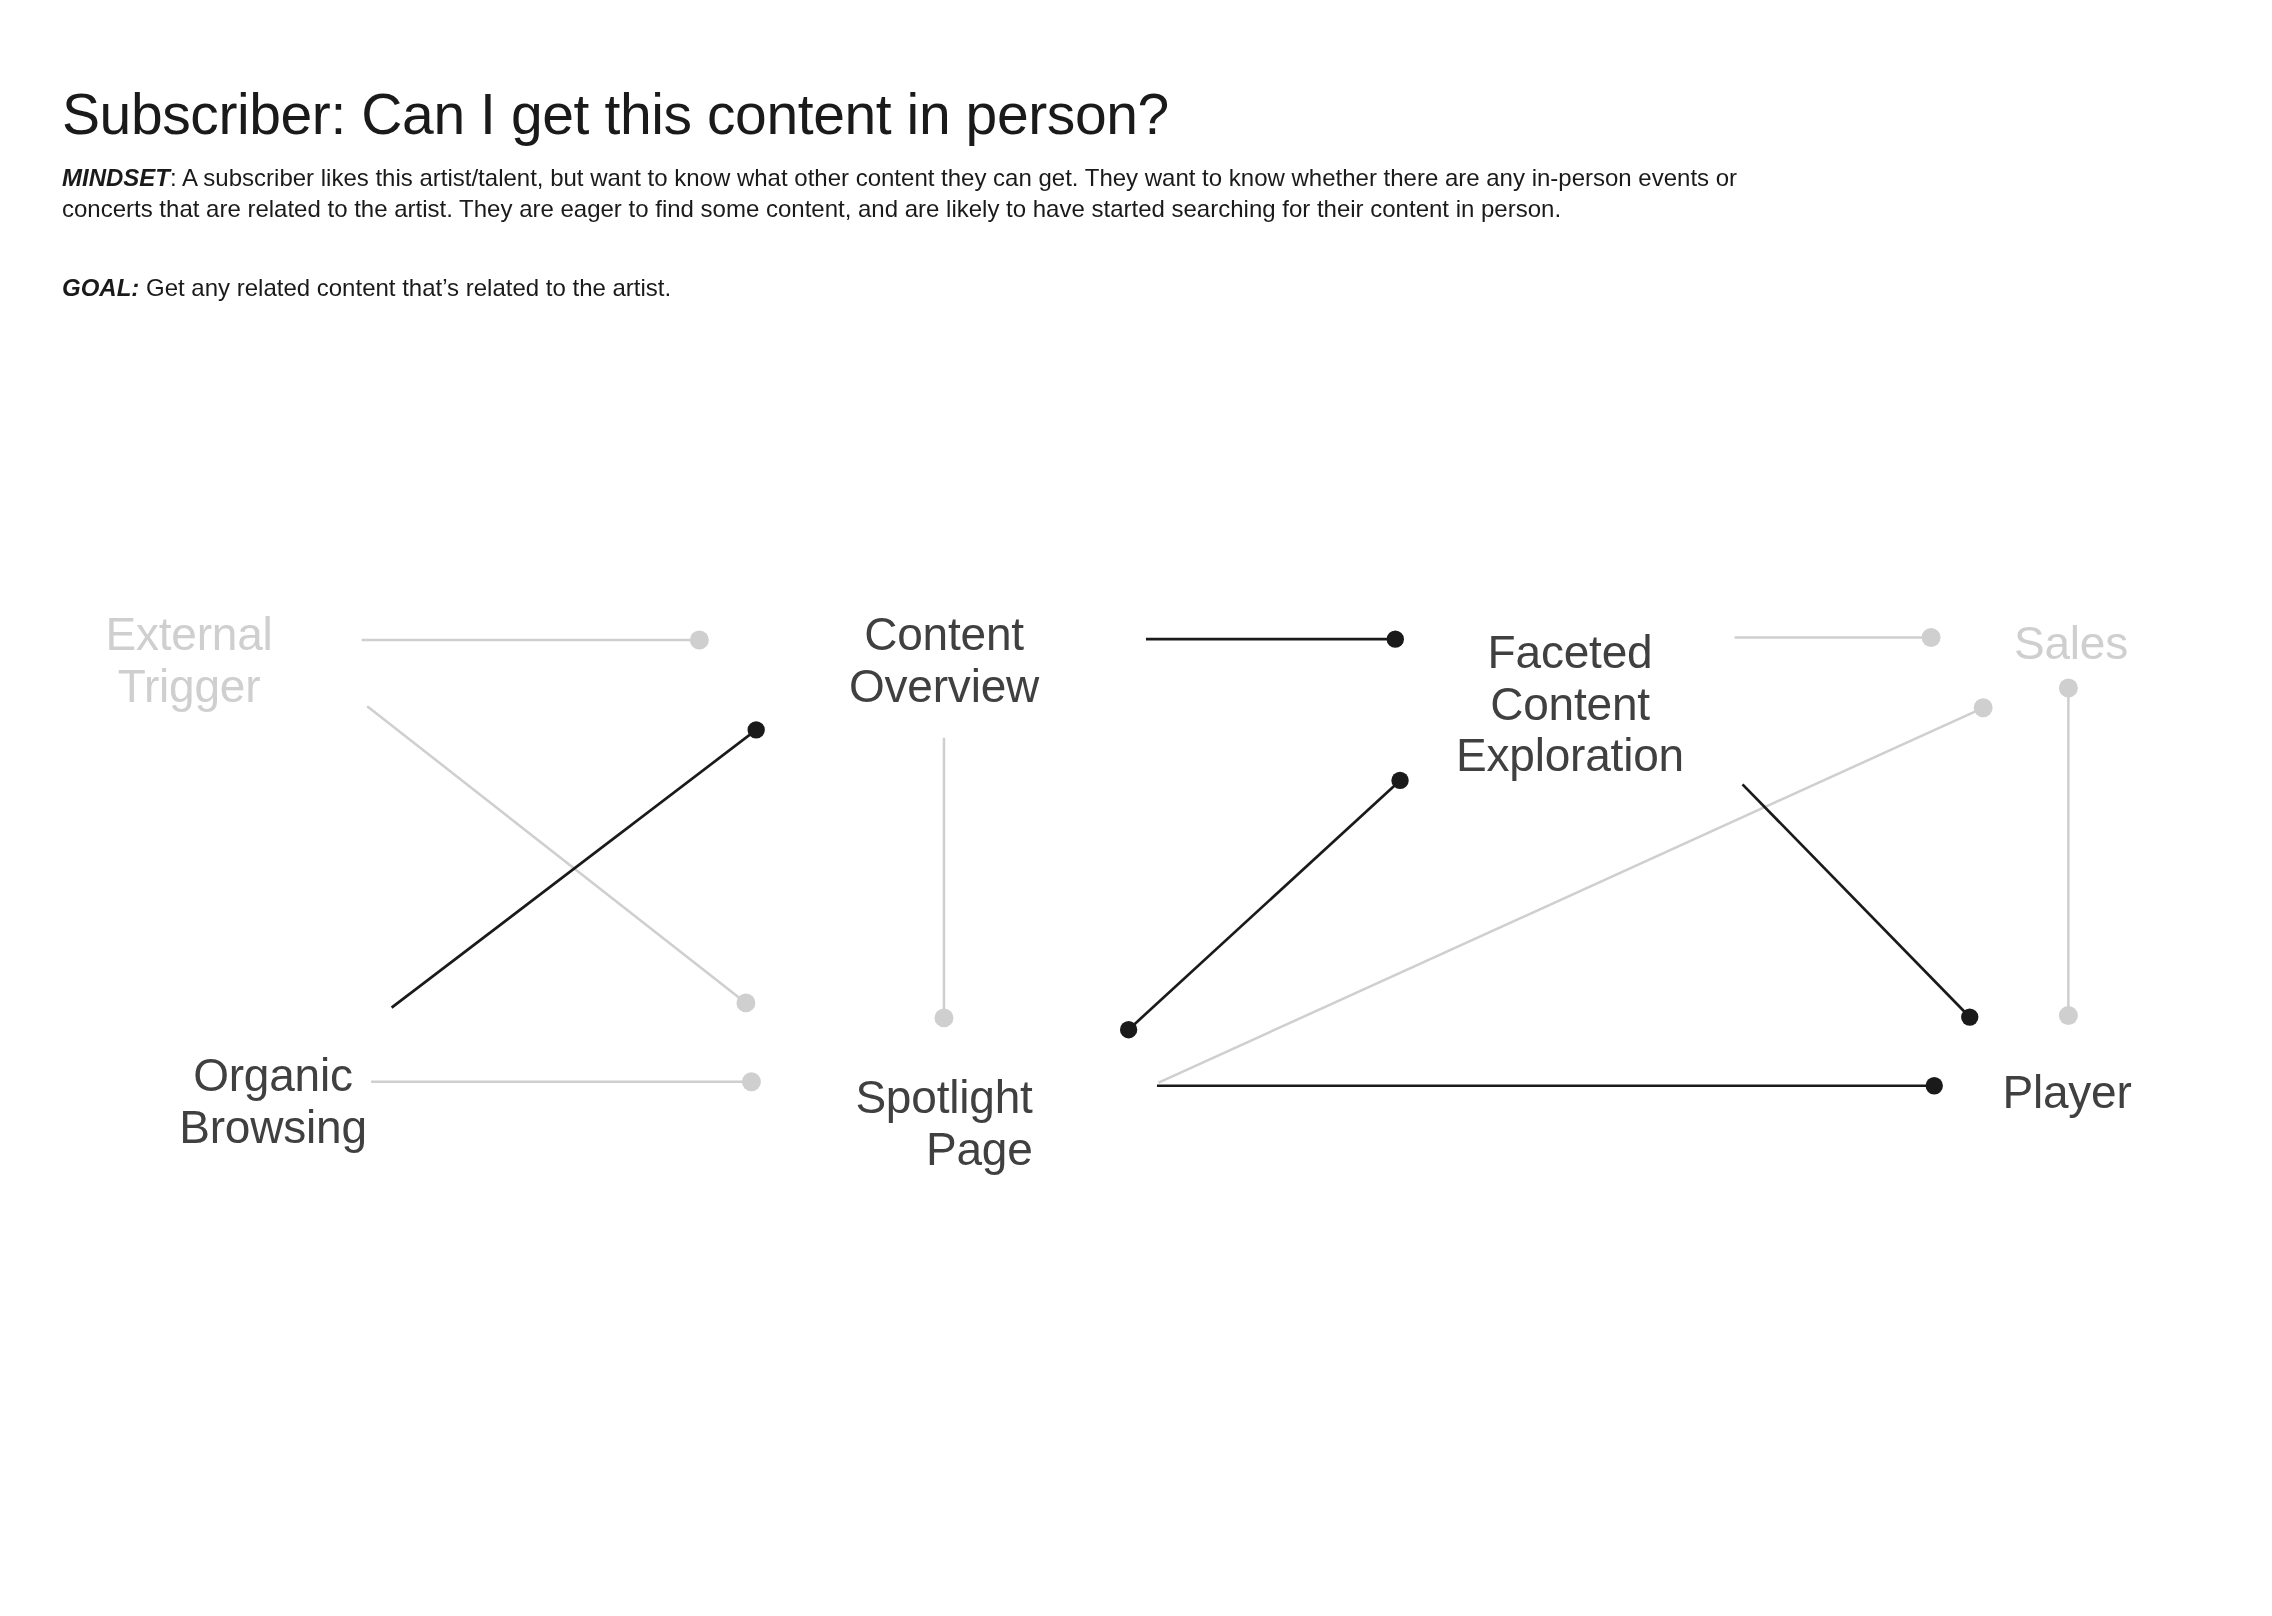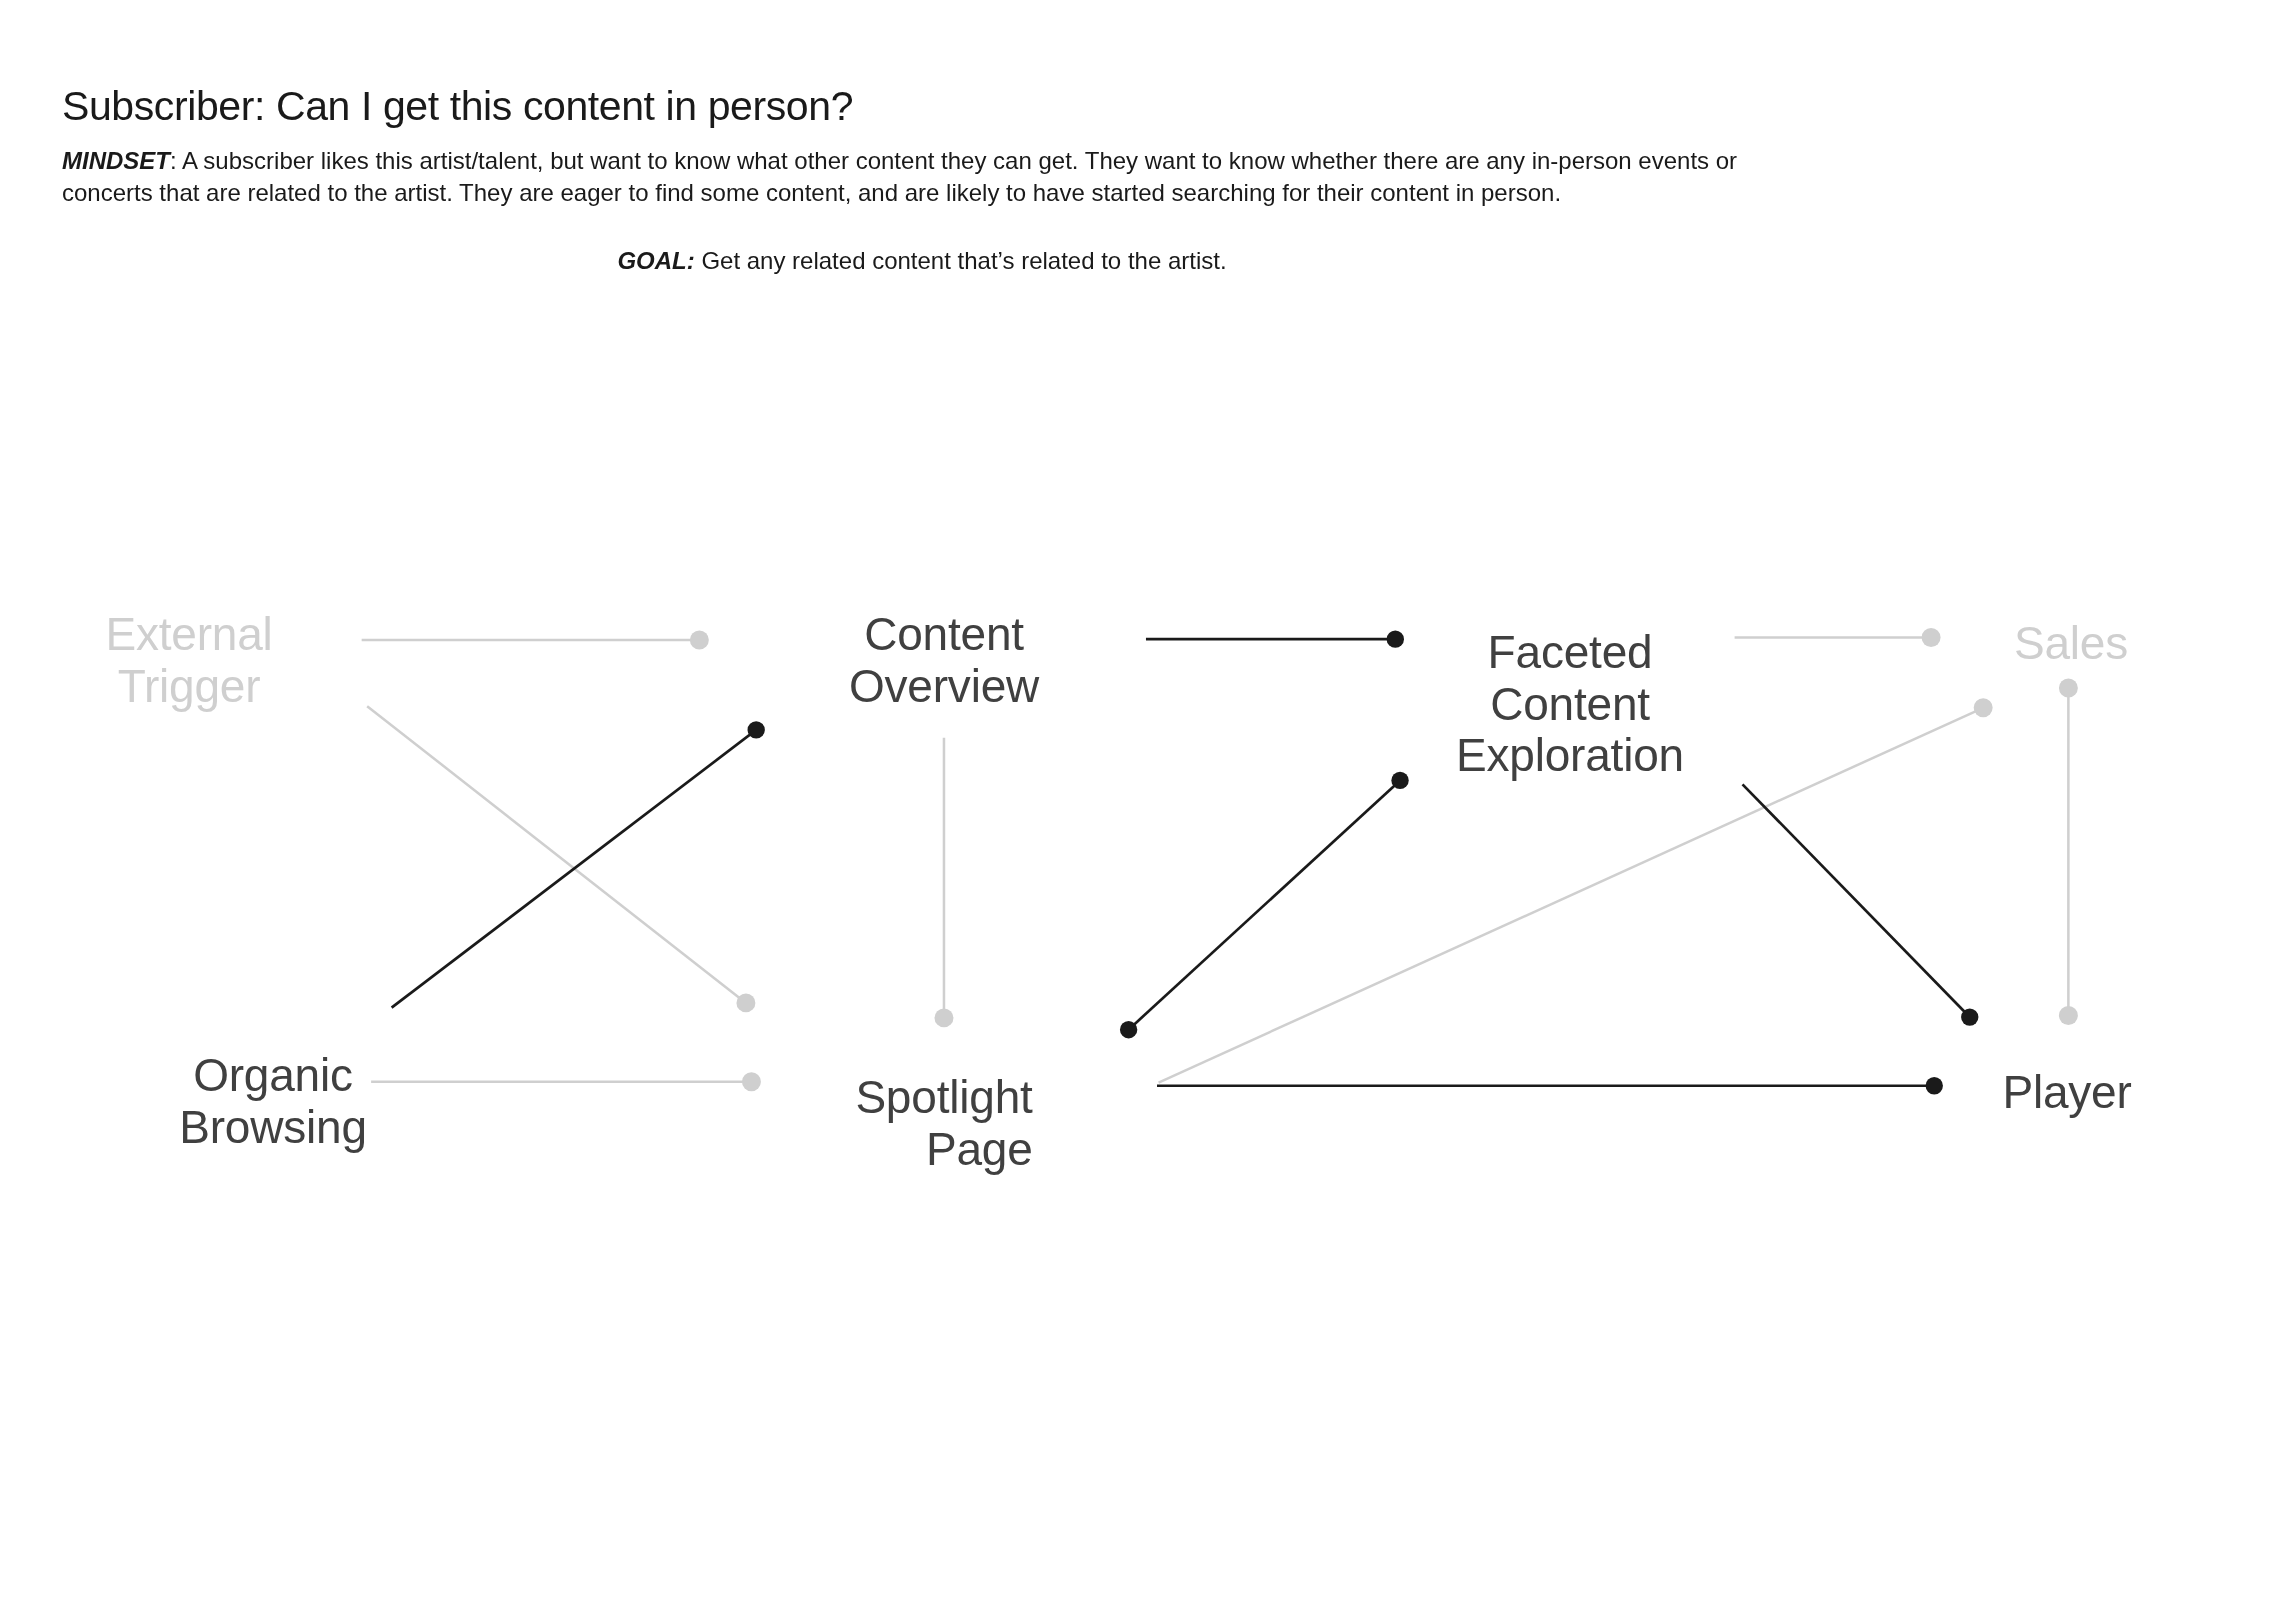--- a/index.html
+++ b/index.html
@@ -18,42 +18,41 @@
   }
 
   
   #header {
     position: absolute;
     left: 62px;
     top: 85px;
     width: 1815px;
   }
   #page-title {
-    font-size: 41px;
+    font-size: 57px;
     font-weight: 400;
     letter-spacing: -0.4px;
     line-height: 1.05;
     margin: 0 0 17.4px 0;
     color: #1a1a1a;
     white-space: nowrap;
   }
   .para {
     font-size: 24px;
     line-height: 1.30;
     color: #1a1a1a;
     max-width: 1720px;
     margin: 0;
   }
   .para .lead {
     font-weight: 700;
     font-style: italic;
   }
   #goal-paragraph {
-    margin-top: 37px;
-    text-align: center;
+    margin-top: 47px;
   }
 
   
   #diagram {
     position: absolute;
     left: 0;
     top: 0;
     width: 2273px;
     height: 1460px;
     padding-left: 12px;

